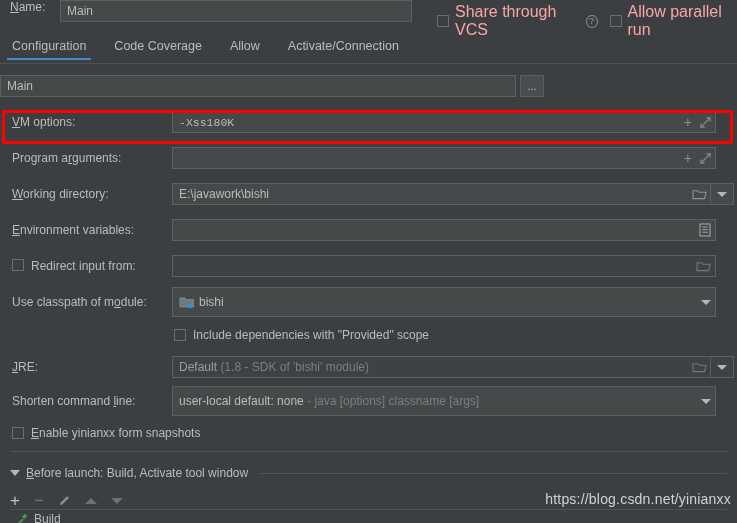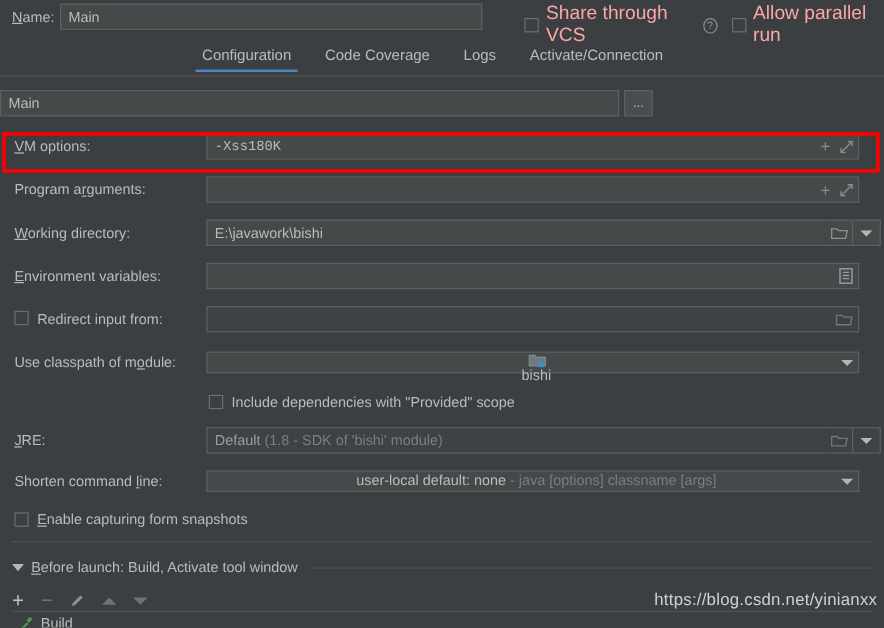--- a/index.html
+++ b/index.html
@@ -21,21 +21,21 @@
     inset: 0;
     background: #3c3f41;
   }
 
   
   .name-row {
     position: absolute;
     left: 0; top: 0;
     width: 737px; height: 28px;
     display: flex;
-    align-items: center;
+    gap: 10px;
   }
   .name-label {
     width: 50px;
     padding-left: 10px;
     box-sizing: border-box;
     color: #bbbbbb;
     font-size: 12px;
   }
   .name-input {
     width: 352px;
@@ -78,21 +78,20 @@
 
   
   .tabs {
     position: absolute;
     left: 0; top: 36px;
     width: 737px; height: 27px;
     display: flex;
     align-items: flex-start;
     padding-left: 12px;
     box-sizing: border-box;
-    justify-content: center;
   }
   .tab {
     padding: 3px 14px 7px 0px;
     margin-right: 14px;
     color: #bbbbbb;
     font-size: 12.5px;
     position: relative;
   }
   .tab.active::after {
     content: "";
@@ -220,30 +219,29 @@
   .module-icon {
     width: 14px; height: 12px;
     margin-left: 6px;
     position: relative;
     flex: 0 0 auto;
   }
 
   
   .selectfield {
     width: 544px;
-    height: 18px;
+    height: 30px;
     background: #45494a;
     border: 1px solid #5e6060;
     box-sizing: border-box;
     display: flex;
     align-items: center;
     color: #bbbbbb;
     font-size: 12px;
     position: relative;
-    flex-direction: column;
   }
 
   
   .redbox {
     position: absolute;
     left: 2px; top: 110px;
     width: 731px; height: 34px;
     border: 3px solid #ff0000;
     box-sizing: border-box;
     pointer-events: none;
@@ -346,21 +344,21 @@
   </div>
 
   <div class="tabs">
     <div class="tab active">
       <span>Configuration</span>
     </div>
     <div class="tab">
       <span>Code Coverage</span>
     </div>
     <div class="tab">
-      <span>Logs</span>
+      <span>Allow</span>
     </div>
     <div class="tab">
       <span>Activate/Connection</span>
     </div>
   </div>
   <div class="tabs-sep"></div>
 
   <div class="form">
 
     <div class="row">
@@ -515,21 +513,21 @@
         </span>
         <span class="inner-icons">
           <span class="tri-down"></span>
         </span>
       </div>
     </div>
 
     <div class="subrow" style="padding-left:12px;">
       <span class="cb"></span>
       <span class="lbl">
-        <span class="uline">E</span><span>nable capturing form snapshots</span>
+        <span class="uline">E</span><span>nable yinianxx form snapshots</span>
       </span>
     </div>
 
   </div>
 
   <div class="redbox"></div>
 
   <div class="bottom-sep"></div>
 
   <div class="before-launch">

